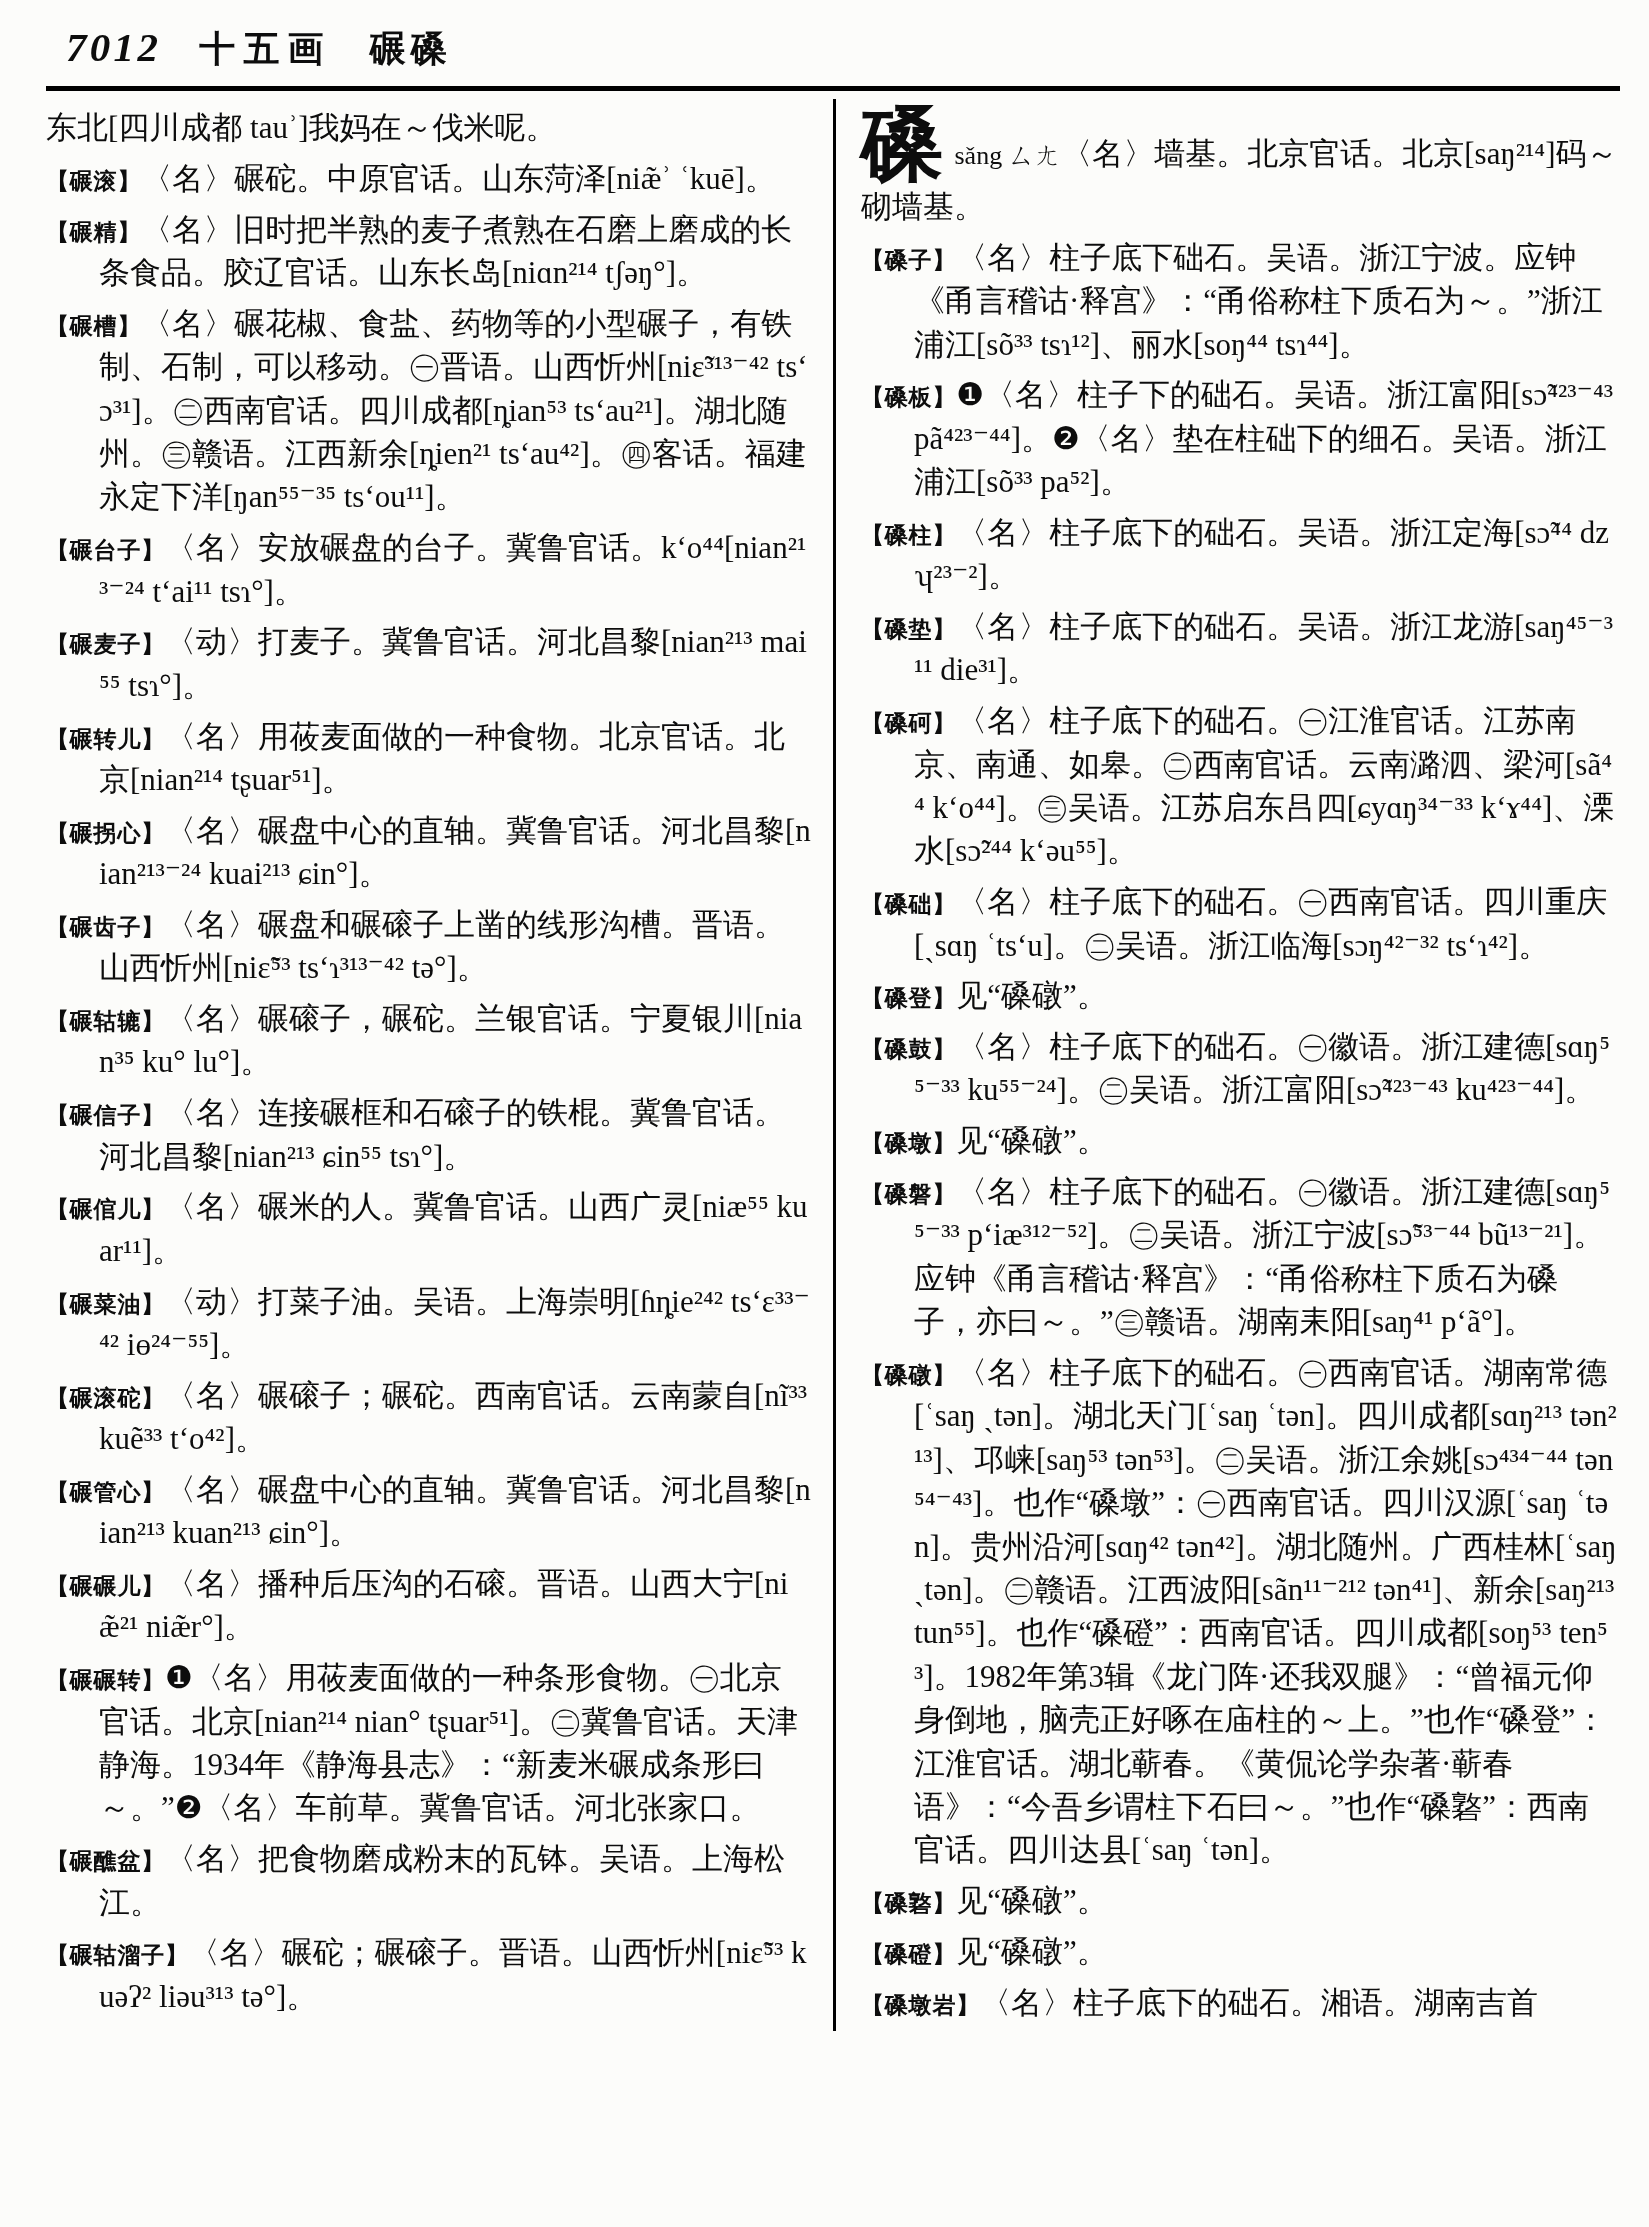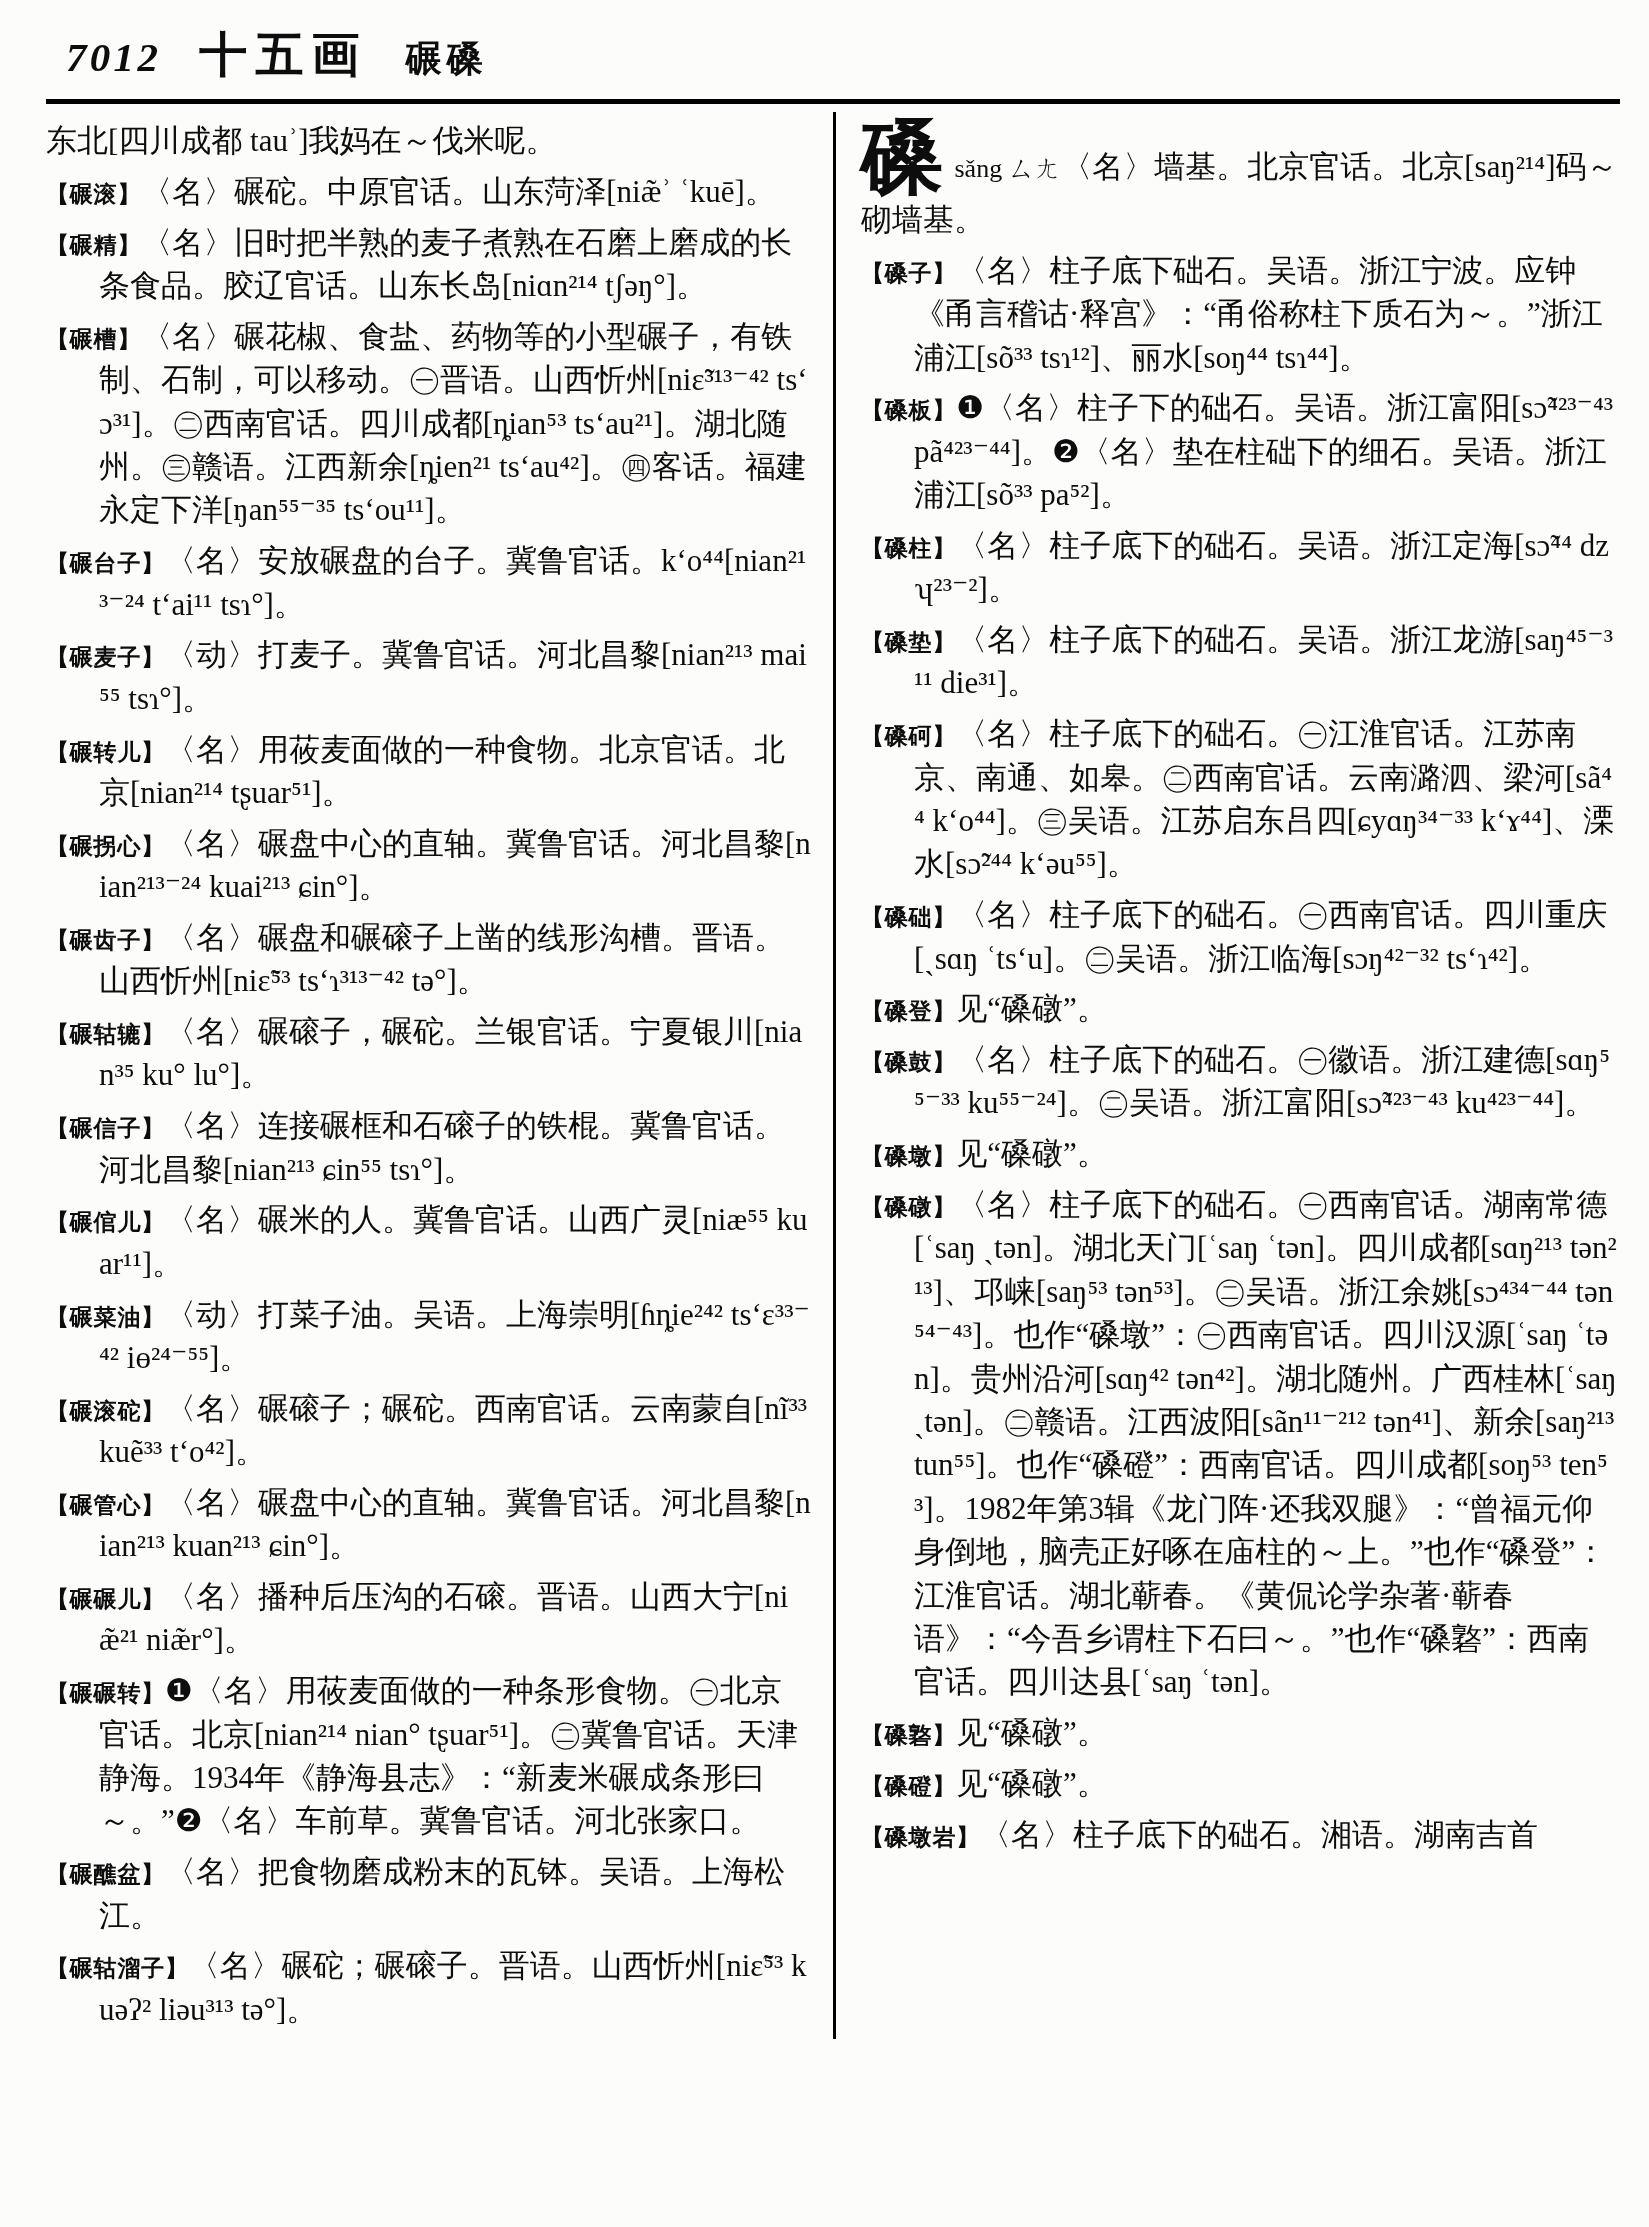--- a/index.html
+++ b/index.html
@@ -6,21 +6,21 @@
   body{
     width:1650px;height:2227px;
     background:#fcfcfa;
     color:#0d0d0d;
     font-family:"Liberation Serif","DejaVu Serif",serif;
     overflow:hidden;
   }
   .page{box-sizing:border-box;width:1650px;height:1771px;padding:23px 30px 0 46px;}
   .page-header{display:flex;align-items:baseline;gap:38px;padding-left:20px;}
   .page-number{font-size:41px;font-weight:bold;font-style:italic;letter-spacing:3.3px;}
-  .stroke-section{font-size:48px;font-weight:bold;letter-spacing:8.2px;}
+  .stroke-section{font-size:36px;font-weight:bold;letter-spacing:8.2px;}
   .section-chars{font-size:36px;font-weight:bold;letter-spacing:5px;font-family:Liberation Serif, serif;}
   .header-rule{border:none;border-top:5px solid #000;margin:11.5px 0 8.2px 0;}
   .columns{display:flex;align-items:stretch;}
   .col{box-sizing:border-box;width:50%;}
   .col-left{padding-right:21.4px;}
   .col-right{border-left:3.3px solid #000;padding-left:25px;}
   p.entry{
     font-size:31px;line-height:1.40;
     margin:7.4px 0;
     padding-left:53px;text-indent:-53px;
@@ -74,20 +74,21 @@
       </p>
       <p class="entry"><span class="headword">【磉子】</span><span class="body">〈名〉柱子底下础石。吴语。浙江宁波。应钟《甬言稽诂·释宫》：“甬俗称柱下质石为～。”浙江浦江[sõ³³ tsɿ¹²]、丽水[soŋ⁴⁴ tsɿ⁴⁴]。</span></p>
       <p class="entry"><span class="headword">【磉板】</span><span class="body">❶〈名〉柱子下的础石。吴语。浙江富阳[sɔ̃⁴²³⁻⁴³ pã⁴²³⁻⁴⁴]。❷〈名〉垫在柱础下的细石。吴语。浙江浦江[sõ³³ pa⁵²]。</span></p>
       <p class="entry"><span class="headword">【磉柱】</span><span class="body">〈名〉柱子底下的础石。吴语。浙江定海[sɔ̃⁴⁴ dzʮ²³⁻²]。</span></p>
       <p class="entry"><span class="headword">【磉垫】</span><span class="body">〈名〉柱子底下的础石。吴语。浙江龙游[saŋ⁴⁵⁻³¹¹ die³¹]。</span></p>
       <p class="entry"><span class="headword">【磉砢】</span><span class="body">〈名〉柱子底下的础石。㊀江淮官话。江苏南京、南通、如皋。㊁西南官话。云南潞泗、梁河[sã⁴⁴ kʻo⁴⁴]。㊂吴语。江苏启东吕四[ɕyɑŋ³⁴⁻³³ kʻɤ⁴⁴]、溧水[sɔ̃²⁴⁴ kʻəu⁵⁵]。</span></p>
       <p class="entry"><span class="headword">【磉础】</span><span class="body">〈名〉柱子底下的础石。㊀西南官话。四川重庆[ˏsɑŋ ʿtsʻu]。㊁吴语。浙江临海[sɔŋ⁴²⁻³² tsʻɿ⁴²]。</span></p>
       <p class="entry"><span class="headword">【磉登】</span><span class="body">见“磉礅”。</span></p>
       <p class="entry"><span class="headword">【磉鼓】</span><span class="body">〈名〉柱子底下的础石。㊀徽语。浙江建德[sɑŋ⁵⁵⁻³³ ku⁵⁵⁻²⁴]。㊁吴语。浙江富阳[sɔ̃⁴²³⁻⁴³ ku⁴²³⁻⁴⁴]。</span></p>
       <p class="entry"><span class="headword">【磉墩】</span><span class="body">见“磉礅”。</span></p>
+      <p class="entry"><span class="headword">【磉磐】</span><span class="body">〈名〉柱子底下的础石。㊀徽语。浙江建德[sɑŋ⁵⁵⁻³³ pʻiæ³¹²⁻⁵²]。㊁吴语。浙江宁波[sɔ̃⁵³⁻⁴⁴ bũ¹³⁻²¹]。应钟《甬言稽诂·释宫》：“甬俗称柱下质石为磉子，亦曰～。”㊂赣语。湖南耒阳[saŋ⁴¹ pʻã°]。</span></p>
       <p class="entry"><span class="headword">【磉礅】</span><span class="body">〈名〉柱子底下的础石。㊀西南官话。湖南常德[ʿsaŋ ˏtən]。湖北天门[ʿsaŋ ʿtən]。四川成都[sɑŋ²¹³ tən²¹³]、邛崃[saŋ⁵³ tən⁵³]。㊁吴语。浙江余姚[sɔ⁴³⁴⁻⁴⁴ tən⁵⁴⁻⁴³]。也作“磉墩”：㊀西南官话。四川汉源[ʿsaŋ ʿtən]。贵州沿河[sɑŋ⁴² tən⁴²]。湖北随州。广西桂林[ʿsaŋ ˏtən]。㊁赣语。江西波阳[sãn¹¹⁻²¹² tən⁴¹]、新余[saŋ²¹³ tun⁵⁵]。也作“磉磴”：西南官话。四川成都[soŋ⁵³ ten⁵³]。1982年第3辑《龙门阵·还我双腿》：“曾福元仰身倒地，脑壳正好啄在庙柱的～上。”也作“磉登”：江淮官话。湖北蕲春。《黄侃论学杂著·蕲春语》：“今吾乡谓柱下石曰～。”也作“磉䃦”：西南官话。四川达县[ʿsaŋ ʿtən]。</span></p>
       <p class="entry"><span class="headword">【磉䃦】</span><span class="body">见“磉礅”。</span></p>
       <p class="entry"><span class="headword">【磉磴】</span><span class="body">见“磉礅”。</span></p>
       <p class="entry"><span class="headword">【磉墩岩】</span><span class="body">〈名〉柱子底下的础石。湘语。湖南吉首</span></p>
     </div>
 
   </div>
 </div>
 
 

